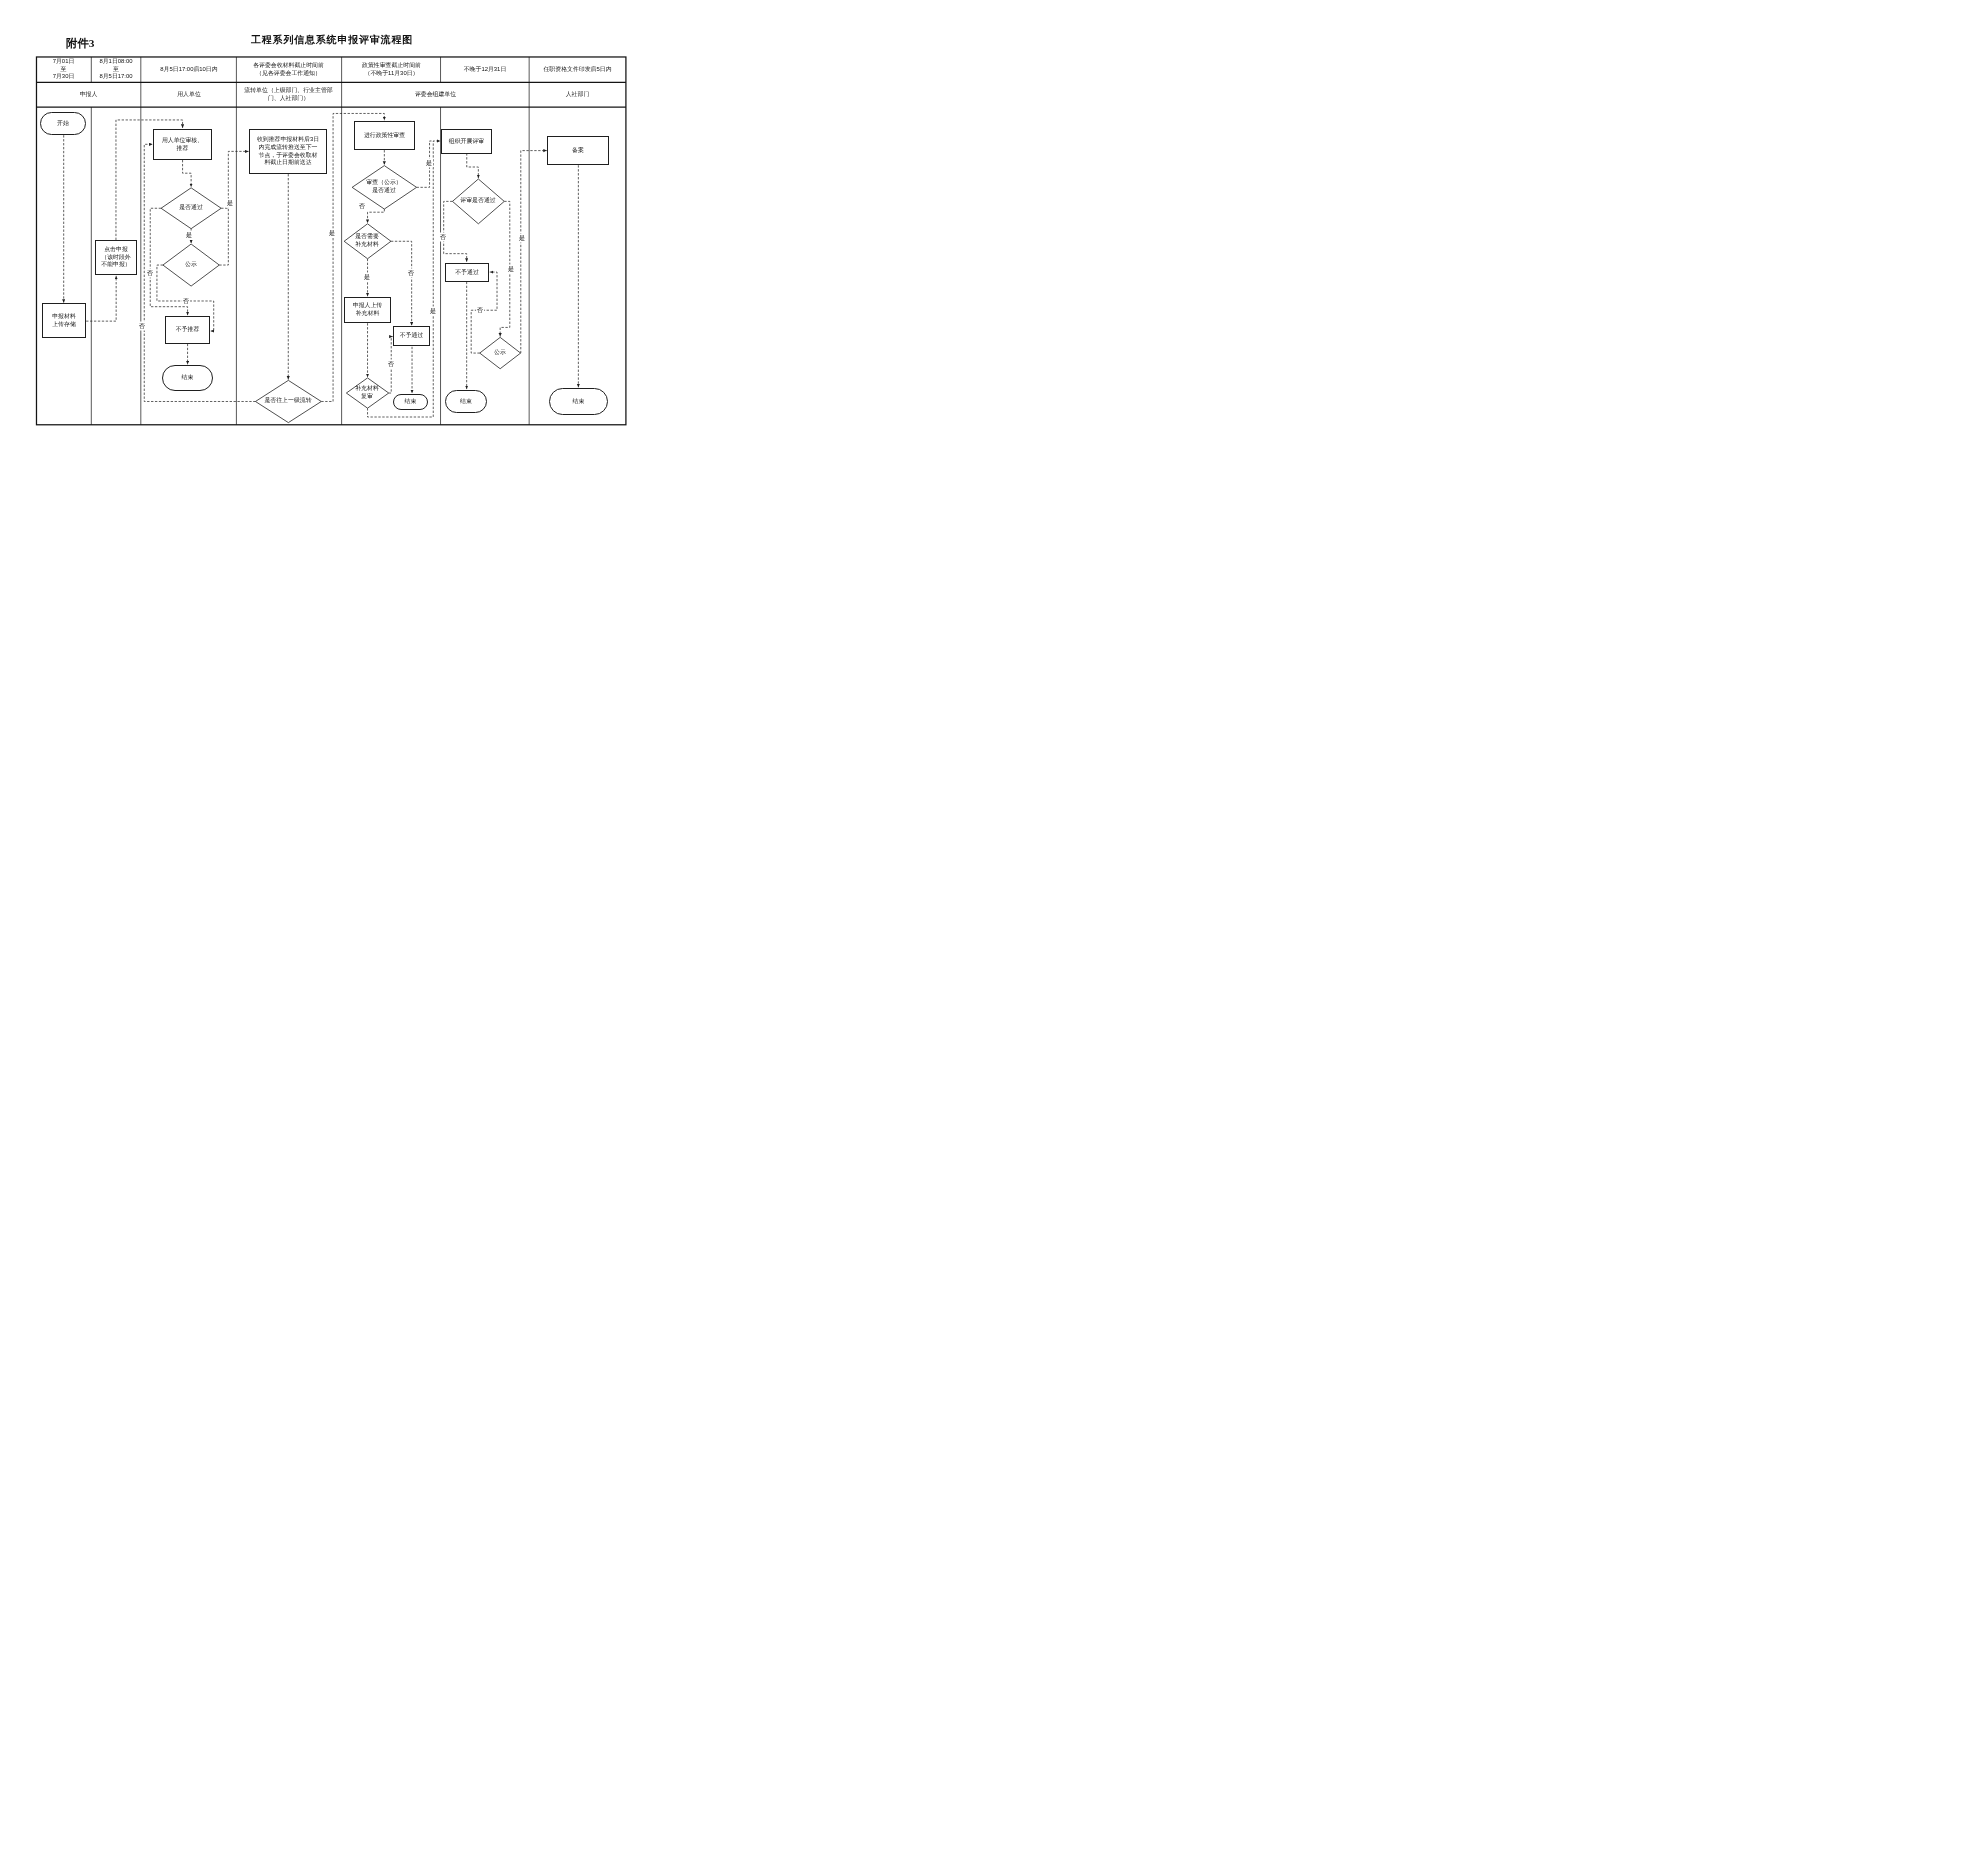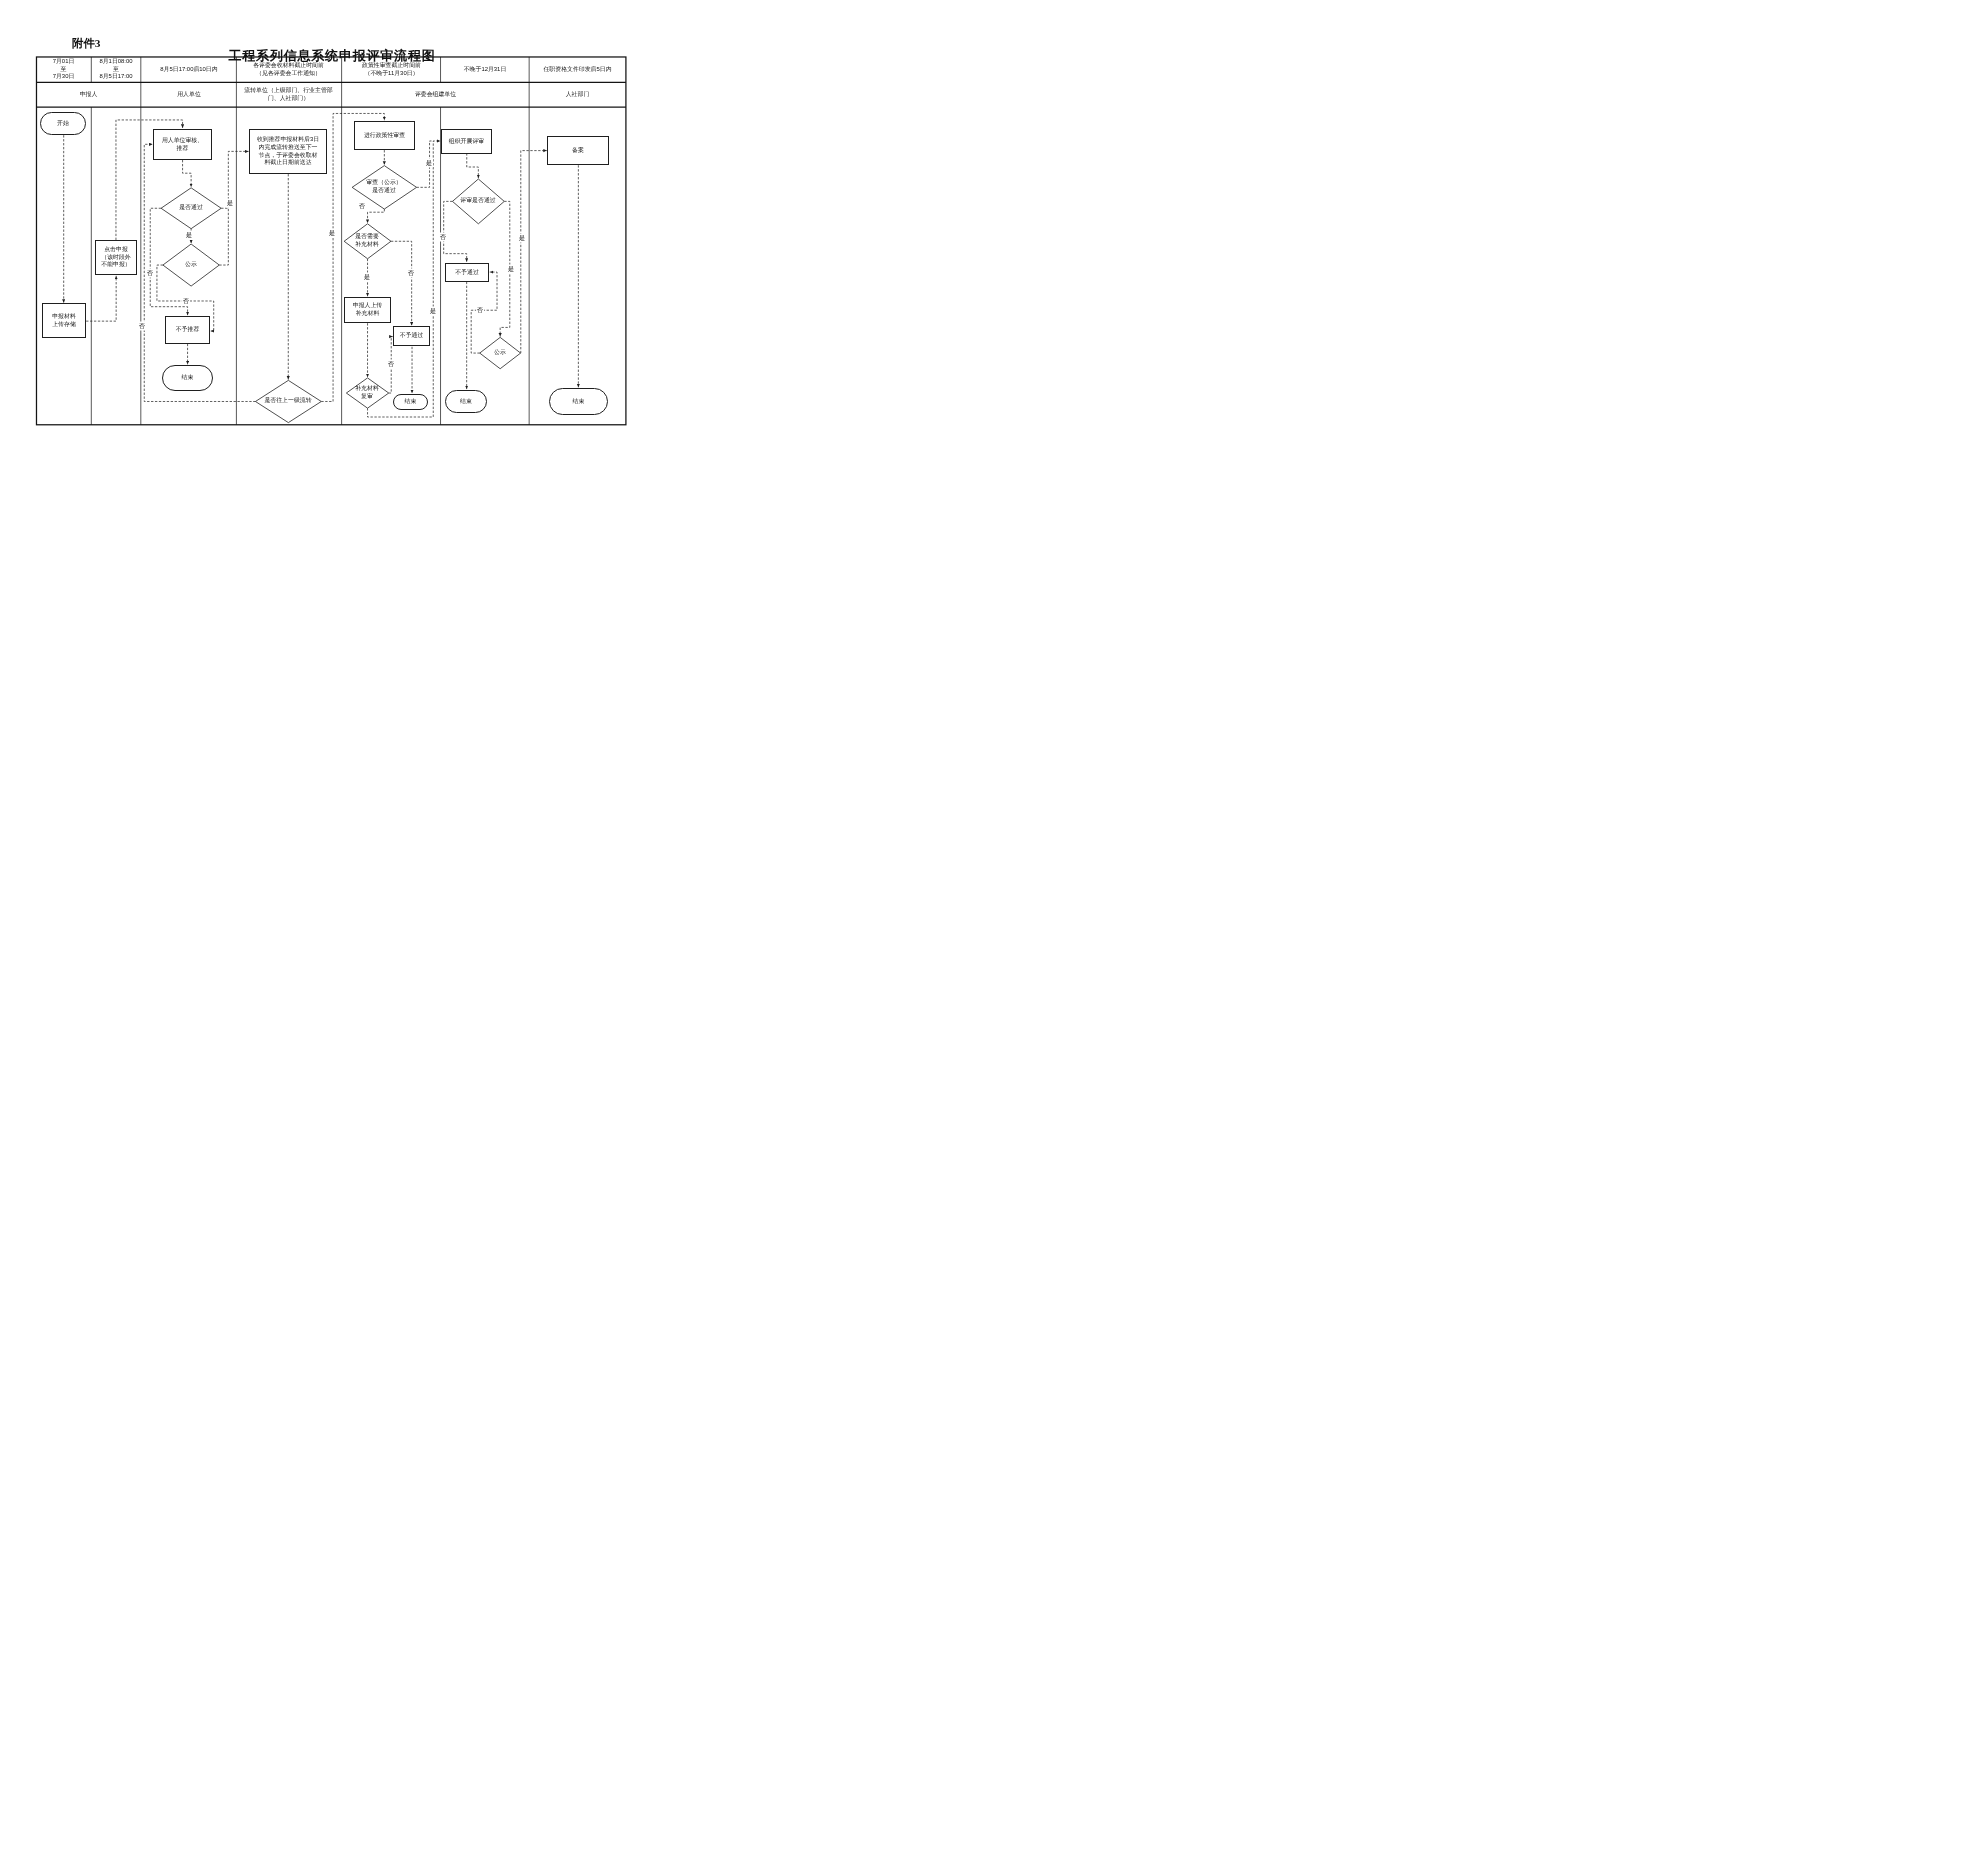--- a/index.html
+++ b/index.html
@@ -1,21 +1,21 @@
 <!DOCTYPE html>
 <html style="font-size:6.3px"><head>
 <meta charset="utf-8">
 <style>
   html,body{margin:0;padding:0;background:#fff;}
   #canvas{position:relative;width:662px;height:468px;background:#fff;
           font-family:"Liberation Sans",sans-serif;color:#111;overflow:hidden;}
   .attach{position:absolute;left:66px;top:36px;font-family:"Liberation Serif",serif;
-          font-weight:bold;font-size:11.4px;margin-left:6px;}
+          font-weight:bold;font-size:11.4px;}
   .title{position:absolute;left:37px;width:590px;top:33px;text-align:center;
-         font-family:Liberation Serif, serif;font-weight:bold;font-size:13px;letter-spacing:0.8px;margin-top:14px;}
+         font-family:Liberation Serif, serif;font-weight:bold;font-size:10px;letter-spacing:0.8px;}
   .cell{position:absolute;display:flex;align-items:center;justify-content:center;
         text-align:center;white-space:pre-line;font-size:5.9px;line-height:1.35;z-index:3;}
   .node{position:absolute;box-sizing:border-box;border:0.8px solid #1f1f1f;background:#fff;
         display:flex;align-items:center;justify-content:center;text-align:center;
         white-space:pre-line;font-size:5.9px;line-height:1.3;z-index:1;padding:0.8px;}
   .oval{border-radius:393px;}
   .dtext{position:absolute;transform:translate(-50%,-50%);text-align:center;
          white-space:pre-line;font-size:5.9px;line-height:1.3;z-index:3;}
   .elabel{position:absolute;transform:translate(-50%,-50%);font-size:6.3px;
           background:#fff;padding:0 0.8px;z-index:3;}

